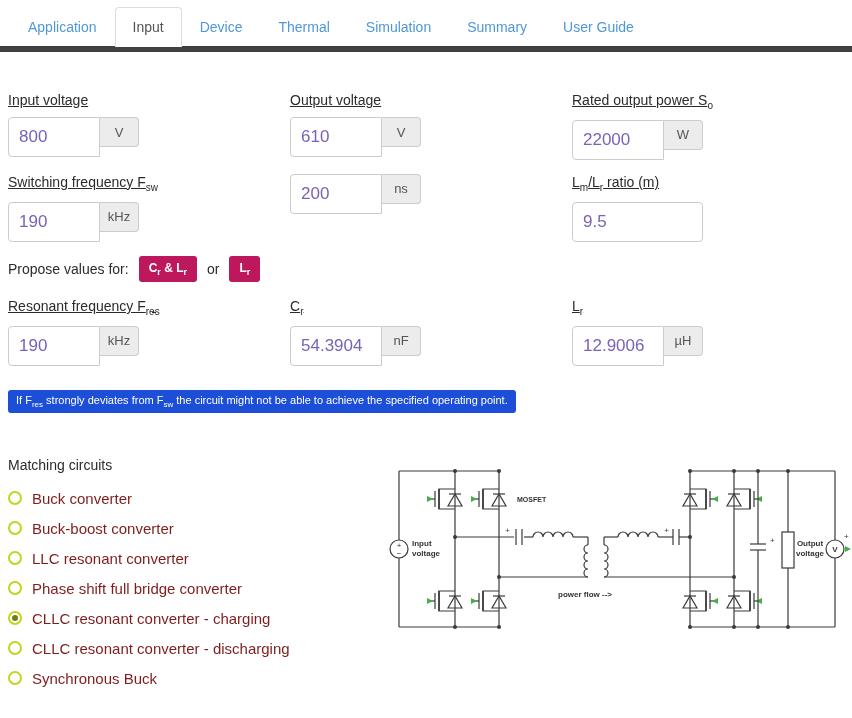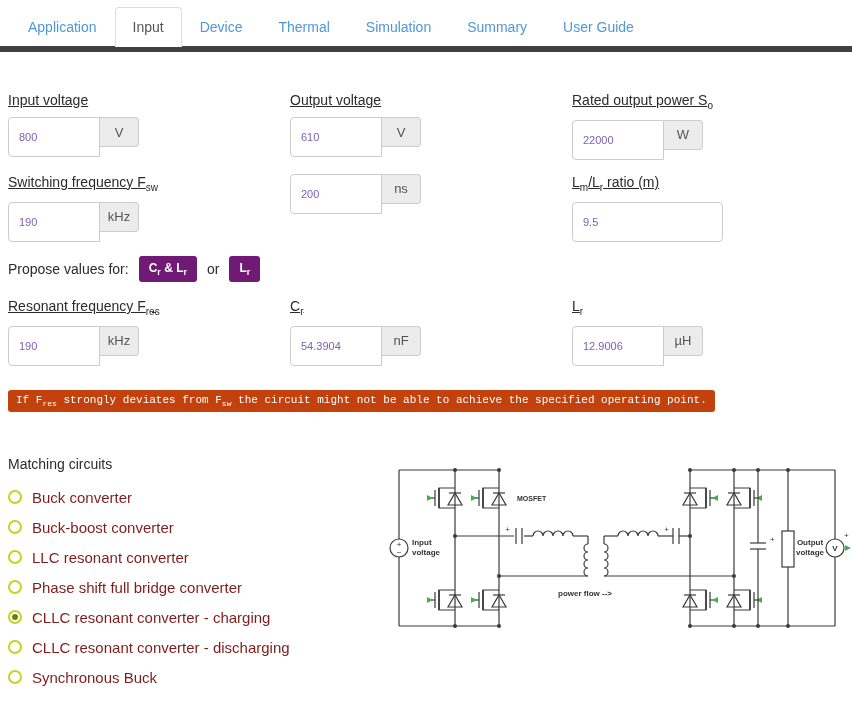--- a/index.html
+++ b/index.html
@@ -14,30 +14,30 @@
   .tab { color:#4f97d9; font-size:14px; padding:11px 17px; cursor:pointer;
          border:1px solid transparent; margin-bottom:-1px; white-space:nowrap; }
   .tab.active { color:#555; background:#fff; border-color:#ddd #ddd #fff #ddd; border-radius:4px 4px 0 0; }
   
   .content { padding:40px 8px 0 8px; }
   .grid3 { display:grid; grid-template-columns:282px 282px 282px; margin-bottom:14px; }
   .field label { display:block; font-size:14px; color:#2b2b2b; margin-bottom:9px;text-decoration:underline; }
   .field label sub { font-size:10px; }
   .ig { display:flex; }
   input.val { width:92px; height:30px; border:1px solid #ccc; border-radius:4px 0 0 4px;
-              padding:19px 10px; font-size:11px; color:#7b62b5; font-family:inherit; outline:none; background:#fff; }
-  input.val.solo { border-radius:4px; width:151px; }
+              padding:19px 10px; font-size:17px; color:#7b62b5; font-family:inherit; outline:none; background:#fff; }
+  input.val.solo { border-radius:4px; width:131px; }
   .addon { width:39px; height:30px; border:1px solid #ccc; border-left:none; border-radius:0 4px 4px 0;
            background:#ececec; color:#555; font-size:13px; display:flex; align-items:center; justify-content:center; }
   .propose-row { display:flex; align-items:center; gap:10px; font-size:14px; color:#2b2b2b; margin:2px 0 16px; }
-  .btn { background:#701a75; color:#fff; border:none; border-radius:3px; font-size:12px;
+  .btn { background:#be185d; color:#fff; border:none; border-radius:3px; font-size:12px;
          font-weight:bold; padding:5px 10px; cursor:pointer; font-family:inherit; }
   .btn sub { font-size:9px; }
-  .warning { display:inline-block; background:#c2410c; color:#fff; font-size:11px;
-             border-radius:3px; padding:4px 8px; margin-top:10px;font-family:Liberation Mono, monospace; }
+  .warning { display:inline-block; background:#1d4ed8; color:#fff; font-size:11px;
+             border-radius:3px; padding:4px 8px; margin-top:10px; }
   .warning sub { font-size:8px; }
   
   .bottom { display:flex; margin-top:40px; padding-left:8px; }
   .left-col { width:375px; flex:0 0 375px; }
   .m-title { font-size:14px; color:#2b2b2b; margin:4px 0 17px; }
   .radio-row { display:flex; align-items:center; gap:10px; margin-bottom:13px; font-size:15px; color:#7f1d1d; cursor:pointer; }
   .radio { width:14px; height:14px; border:2px solid #c3d41f; border-radius:50%;
            background:#fff; flex:0 0 auto; position:relative; }
   .radio.selected::after { content:''; position:absolute; inset:2px; background:#6f7d11; border-radius:50%; }
   .footer-btns { display:flex; gap:6px; margin-top:42px; }

